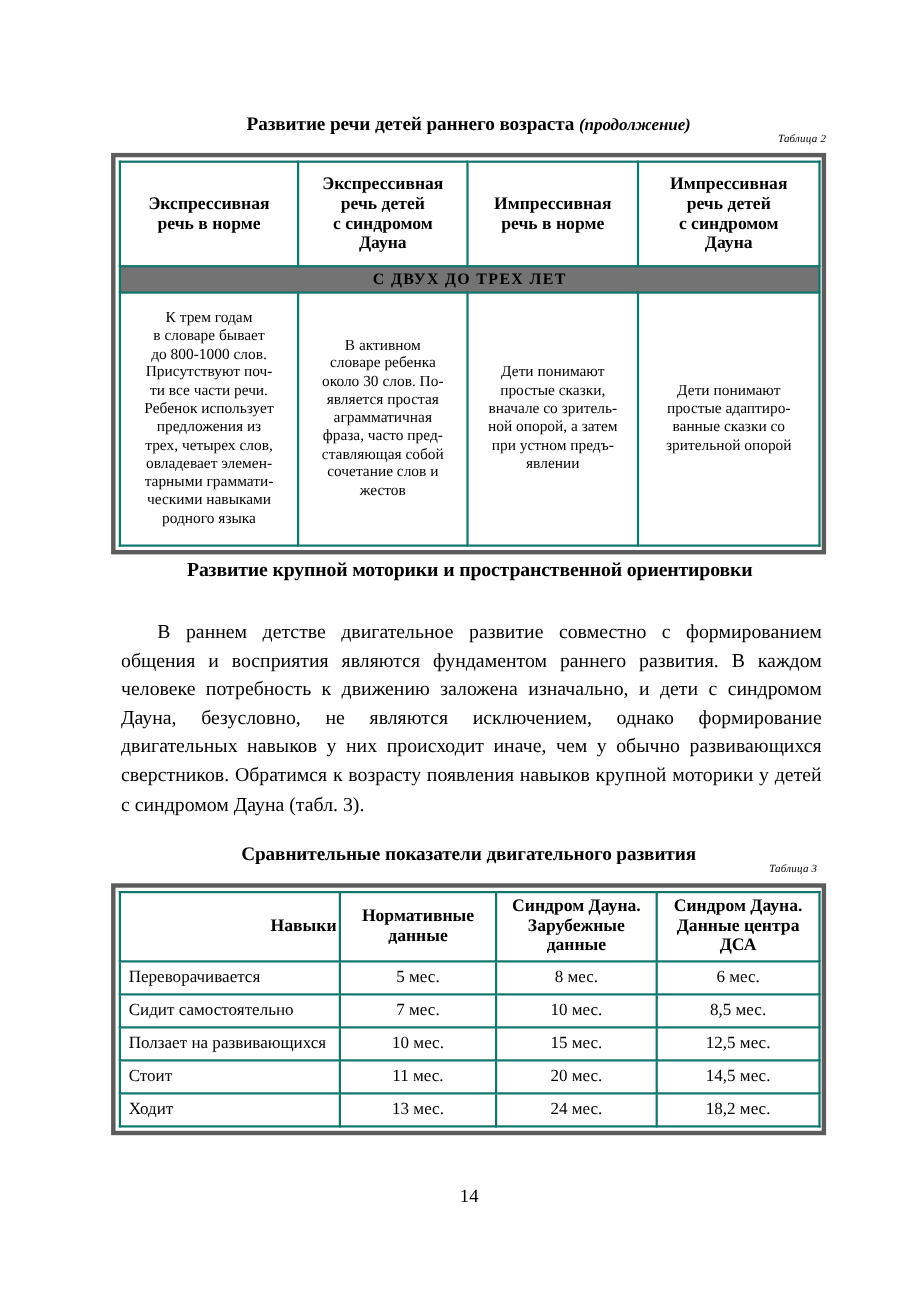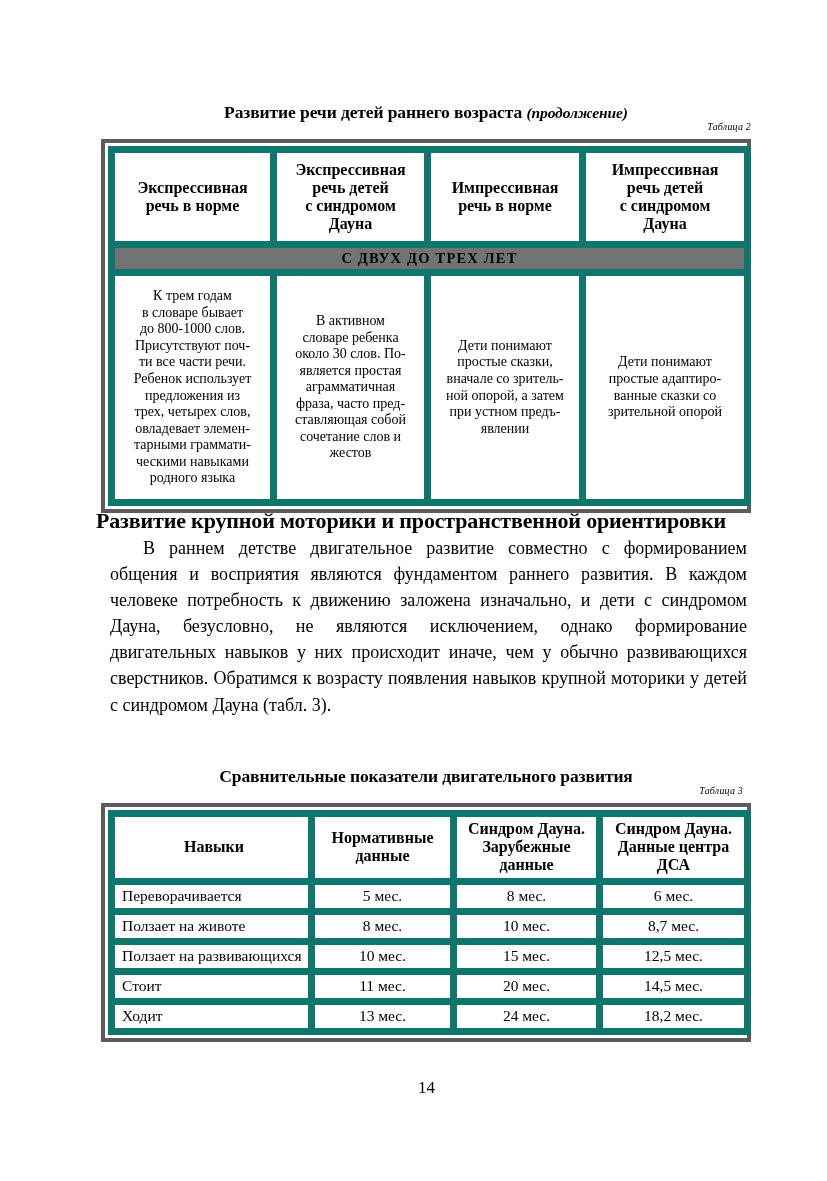--- a/index.html
+++ b/index.html
@@ -52,21 +52,21 @@
     padding: 3px;
     box-sizing: border-box;
   }
   .frame > table {
     border-collapse: collapse;
     width: 100%;
     table-layout: fixed;
     border: 2px solid #3a3a3a;
   }
   .frame > table td {
-    border: 7px solid #0f766e;
+    border: 2px solid #0f766e;
     vertical-align: middle;
     padding: 2px 3px;
     box-sizing: border-box;
   }
 
   
   #table2-wrap {
     position: absolute;
     left: 88px;
     top: 139px;
@@ -97,34 +97,34 @@
     padding: 4px 2px;
   }
   #table2 .c1 { width: 162px; }
   #table2 .c2 { width: 154px; }
   #table2 .c3 { width: 155px; }
   #table2 .c4 { width: 165px; }
 
   
   #section-heading {
     position: absolute;
-    left: 72px;
+    left: 88px;
     top: 508px;
     width: 652px;
     text-align: center;
     font-weight: bold;
-    font-size: 22px;
+    font-size: 18px;
     letter-spacing: -0.15px;
   }
 
   
   #body-para {
     position: absolute;
     left: 97px;
-    top: 517px;
+    top: 543px;
     width: 637px;
     font-size: 18px;
     line-height: 26.1px;
     text-align: justify;
     text-indent: 33px;
     hyphens: manual;
   }
 
   
   #table3-title {
@@ -147,21 +147,21 @@
   }
   #table3 .hdr {
     font-weight: bold;
     font-size: 16px;
     line-height: 1.14;
     text-align: center;
     height: 62px;
     padding: 3px 2px;
   }
   #table3 .hdr.skill-hdr {
-    text-align: center;
+    text-align: right;
     padding-left: 7px;
   }
   #table3 .cell {
     font-size: 15.5px;
     text-align: center;
     height: 30px;
     padding: 2px;
   }
   #table3 .cell.skill {
     text-align: left;
@@ -244,24 +244,24 @@
           <td class="hdr">Синдром Дауна.<br>Данные центра<br>ДСА</td>
         </tr>
 
       <tr>
             <td class="cell skill">Переворачивается</td>
             <td class="cell">5 мес.</td>
             <td class="cell">8 мес.</td>
             <td class="cell">6 мес.</td>
           </tr>
           <tr>
-            <td class="cell skill">Ползает на животе</td>
-            <td class="cell">8 мес.</td>
+            <td class="cell skill">Сидит самостоятельно</td>
+            <td class="cell">7 мес.</td>
             <td class="cell">10 мес.</td>
-            <td class="cell">8,7 мес.</td>
+            <td class="cell">8,5 мес.</td>
           </tr>
           <tr>
             <td class="cell skill">Ползает на развивающихся</td>
             <td class="cell">10 мес.</td>
             <td class="cell">15 мес.</td>
             <td class="cell">12,5 мес.</td>
           </tr>
           <tr>
             <td class="cell skill">Стоит</td>
             <td class="cell">11 мес.</td>

